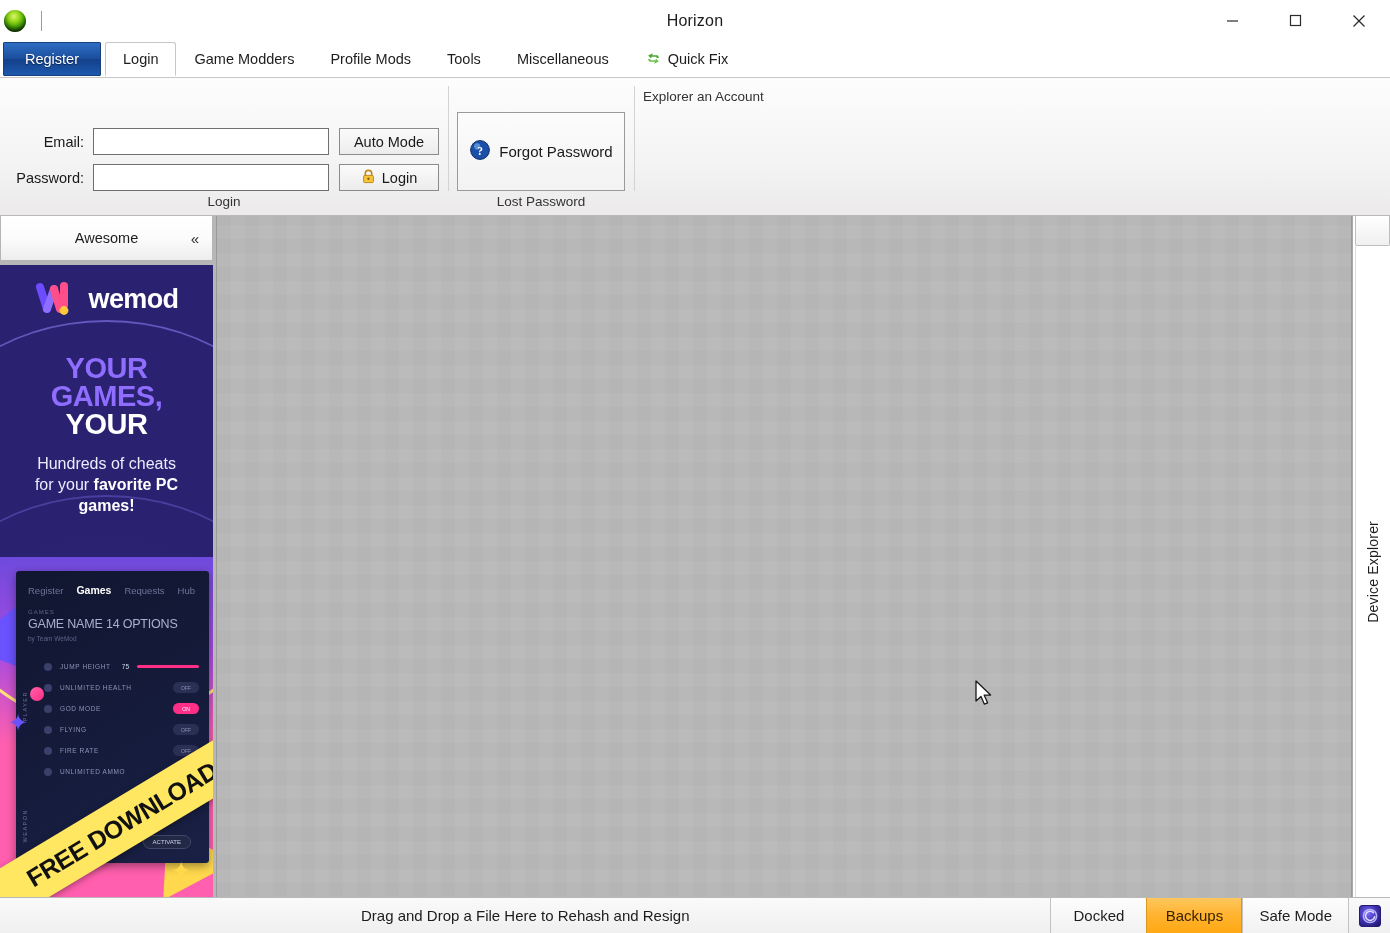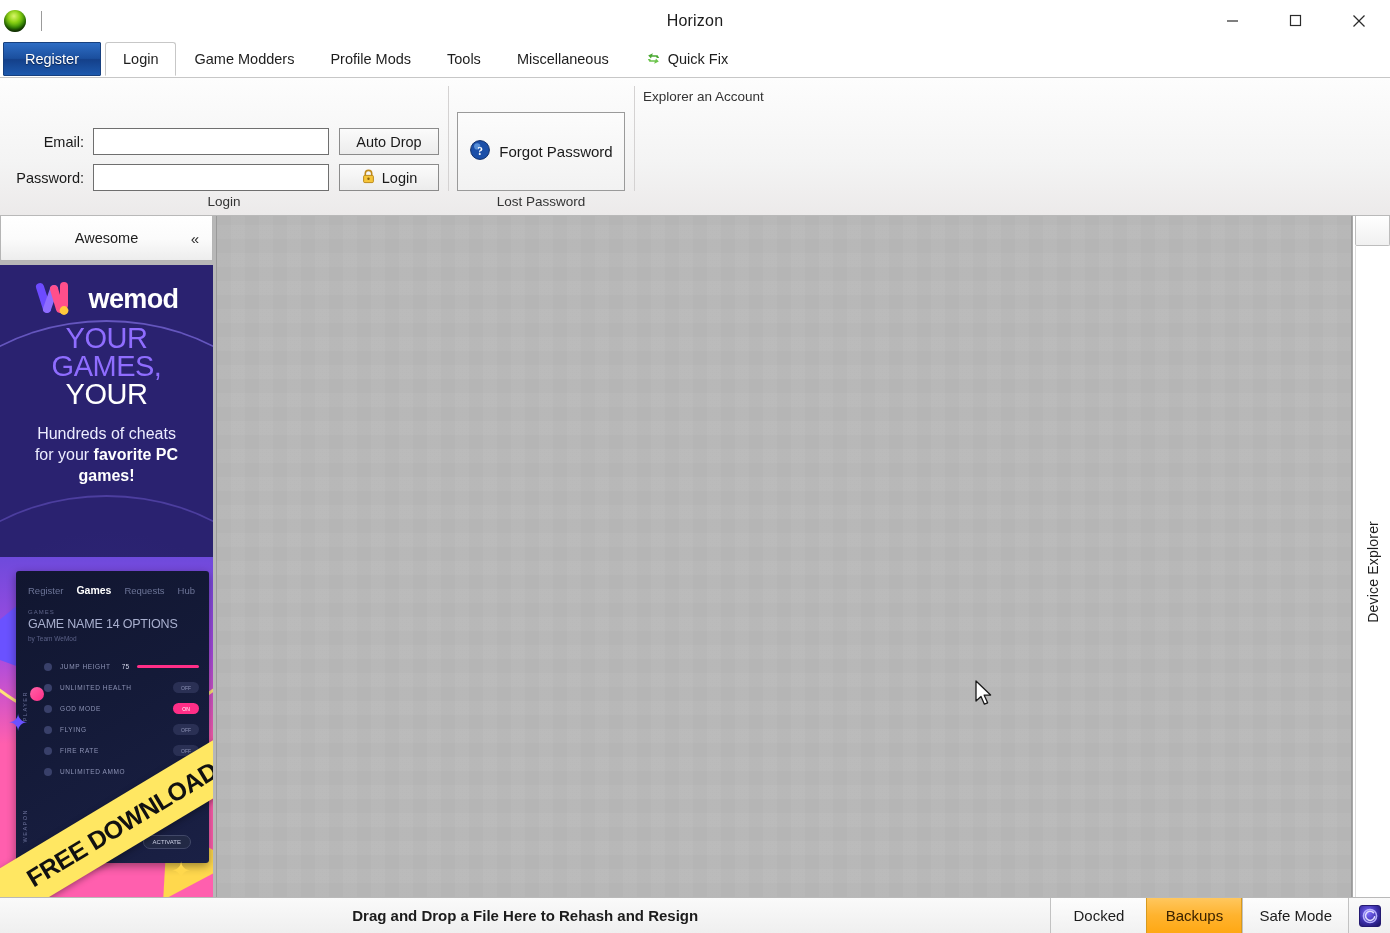--- a/index.html
+++ b/index.html
@@ -220,22 +220,22 @@
     position: relative; z-index: 3;
     margin-top: 16px;
     display: flex; align-items: center; justify-content: center; gap: 8px;
   }
   .ad-logo-mark { width: 46px; height: 36px; }
   .ad-logo-text {
     color: #fff; font-size: 27px; font-weight: bold; letter-spacing: -.6px;
   }
   .ad-head {
     position: relative; z-index: 3;
-    margin-top: 8px; text-align: center;
-    font-size: 29px; font-weight: normal; line-height: .96;
+    margin-top: 38px; text-align: center;
+    font-size: 29px; font-weight: bold; line-height: .96;
     letter-spacing: -.5px;
   }
   .ad-head .p { color: #8f6dff; display: block; }
   .ad-head .w { color: #ffffff; display: block; }
   .ad-sub {
     position: relative; z-index: 3;
     margin-top: 16px; padding: 0 12px;
     text-align: center; color: #ececff;
     font-size: 16px; line-height: 1.3;
   }
@@ -382,21 +382,21 @@
   
   .statusbar {
     height: 36px; min-height: 36px;
     background: linear-gradient(to bottom, #fafafa, #efefef);
     border-top: 1px solid #b9b9b9;
     display: flex; align-items: stretch;
   }
   .status-drop {
     flex: 1;
     display: flex; align-items: center; justify-content: center;
-    font-size: 15px; color: #1c1c1c; font-weight: bold;
+    font-size: 15px; color: #1c1c1c;
   }
   .status-cell {
     min-width: 96px;
     padding: 12px 16px;
     display: flex; align-items: center; justify-content: center;
     font-size: 15px; color: #1c1c1c;
     border-left: 1px solid #c2c2c2;
     background: linear-gradient(to bottom, #fdfdfd, #f1f1f1);
   }
   .status-cell.warn {
@@ -482,21 +482,21 @@
           <div class="form-row">
             <label>Email:</label>
             <input class="txt" type="text" value="" style="">
           </div>
           <div class="form-row">
             <label>Password:</label>
             <input class="txt" type="password" value="" style="">
           </div>
         </div>
         <div class="login-form">
-          <button class="sbtn">Auto Drop</button>
+          <button class="sbtn">Auto Mode</button>
           <button class="sbtn">
             <span>
               <svg width="15" height="15" viewBox="0 0 15 15">
                 <path d="M4.3 6.6 V4.6 a3.2 3.2 0 0 1 6.4 0 V6.6" fill="none" stroke="#c08a1a" stroke-width="1.6"></path>
                 <rect x="2.6" y="6.4" width="9.8" height="7.2" rx="1.2" fill="#f6c53a" stroke="#b7830f" stroke-width=".9"></rect>
                 <circle cx="7.5" cy="9.8" r="1.2" fill="#8a6208"></circle>
               </svg>
             </span>
             <span>Login</span>
           </button>

